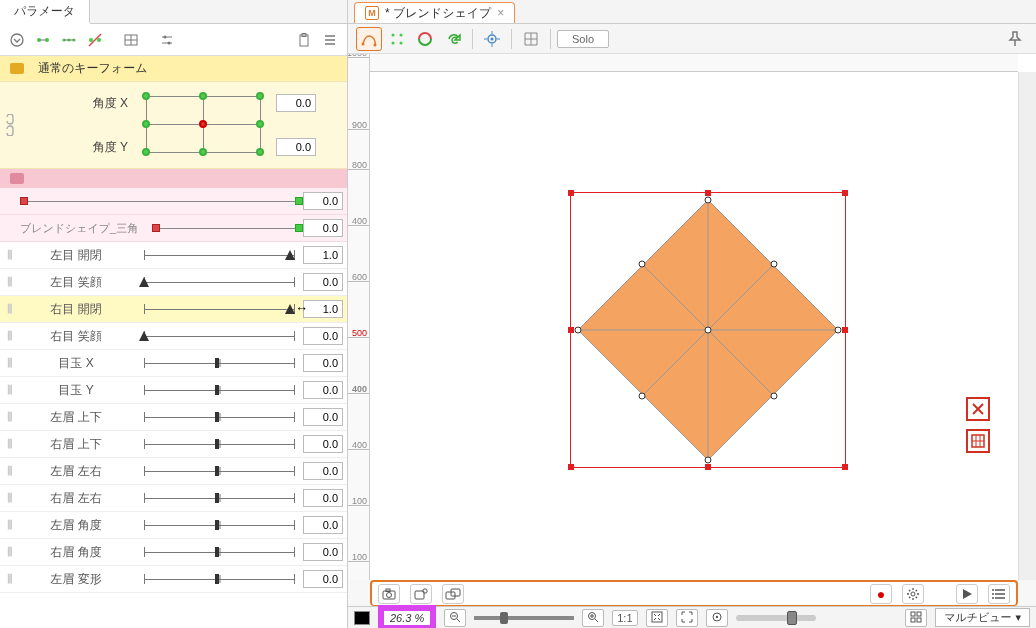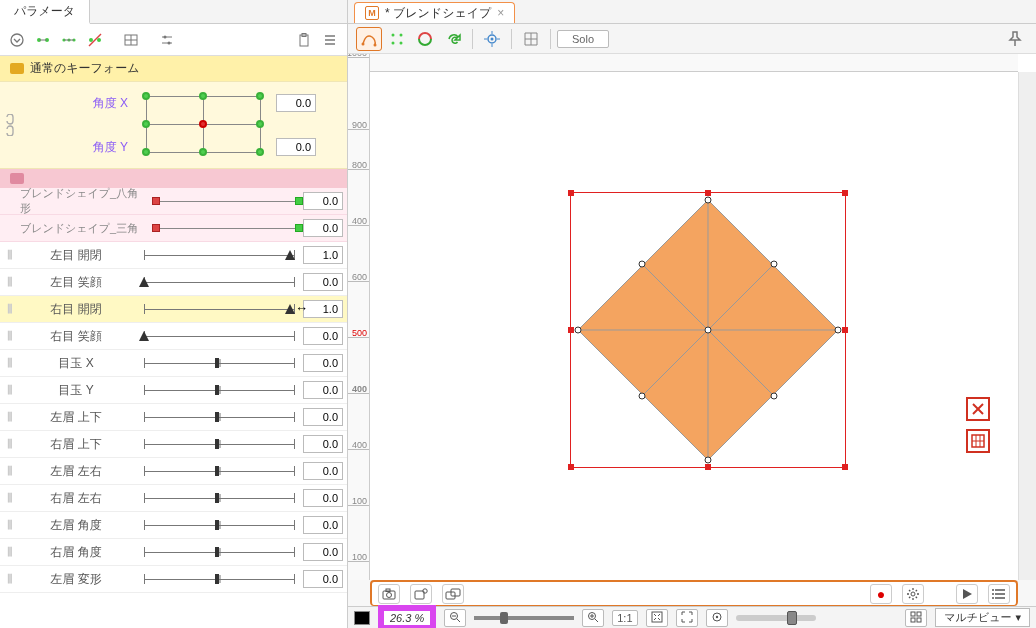--- a/index.html
+++ b/index.html
@@ -12,27 +12,27 @@
   .tab.active{background:#fff;border-bottom:2px solid #fff;margin-bottom:-1px;}
   .toolbar{height:32px;display:flex;align-items:center;gap:4px;padding:0 6px;border-bottom:1px solid #ddd;}
   .toolbar .spacer{flex:1;}
   .tool-btn{width:22px;height:22px;display:flex;align-items:center;justify-content:center;border:1px solid transparent;border-radius:3px;cursor:pointer;color:#777;}
   .tool-btn svg{width:16px;height:16px;}
   .param-list{flex:1;overflow:hidden;position:relative;}
   .param-scroll{position:absolute;inset:0;overflow-y:scroll;}
   .param-scroll::-webkit-scrollbar{width:18px;}
   .param-scroll::-webkit-scrollbar-thumb{background:#bcbcbc;border:4px solid #efefef;border-radius:2px;}
   .param-scroll::-webkit-scrollbar-track{background:#efefef;}
-  .section{padding:4px 10px;display:flex;align-items:center;gap:6px;font-size:12px;}
+  .section{padding:4px 10px;display:flex;align-items:center;gap:14px;font-size:12px;}
   .section.yellow{background:#fff1a9;}
   .section.pink{background:#f7c8d2;}
   .folder-icon{width:14px;height:11px;background:#e3a921;border-radius:2px;position:relative;}
   .angle-block{background:#fff9dc;border-top:1px solid #f0e6b5;border-bottom:1px solid #f0e6b5;display:flex;align-items:stretch;padding:4px 0;}
   .angle-block:first-of-type{border-top:none;}
-  .angle-labels{display:flex;flex-direction:column;justify-content:space-around;width:120px;color:#8b5cf6;text-align:right;padding-right:10px;gap:26px;padding-top:8px;padding-bottom:8px;}
+  .angle-labels{display:flex;flex-direction:column;justify-content:space-around;width:120px;color:#404040;text-align:right;padding-right:10px;gap:26px;padding-top:8px;padding-bottom:8px;}
   .angle-clip{width:18px;display:flex;align-items:center;justify-content:center;color:#999;}
   .angle-grid{position:relative;width:130px;height:76px;}
   .grid-line{position:absolute;background:#888;}
   .grid-dot{position:absolute;width:8px;height:8px;border:2px solid #3ab13a;background:#4fcf4f;border-radius:50%;transform:translate(-50%,-50%);}
   .grid-dot.center{border-color:#cc0000;background:#e03030;}
   .angle-vals{display:flex;flex-direction:column;justify-content:space-around;gap:26px;padding:8px 4px 8px 8px;}
   .val-box{width:40px;height:18px;border:1px solid #bbb;background:#fff;text-align:right;padding-right:4px;font-size:11px;line-height:16px;}
   .bs-row{height:27px;display:flex;align-items:center;padding:0 4px 0 20px;background:#ffeef3;border-bottom:1px solid #f8dae4;}
   .bs-row .bs-label{color:#888;font-size:11px;width:132px;padding-right:6px;text-align:left;}
   .bs-track{flex:1;height:4px;background:none;position:relative;margin:0 4px;}
@@ -203,21 +203,20 @@
             <input class="val-box" value="0.0" style="">
           </div>
         </div>
 
         <div class="section pink">
           <div class="folder-icon" style="background:#e08aa0"></div>
         </div>
 
         <div id="bs-rows">
             <div class="bs-row">
-              <div class="bs-label">ブレンドシェイプ_八角形</div>
               <div class="bs-track">
                 <div class="bs-line"></div>
                 <div class="bs-sq red" style="left:0%"></div>
                 <div class="bs-sq green" style="left:100%"></div>
               </div>
               <input class="val-box" value="0.0" style="">
             </div>
             <div class="bs-row">
               <div class="bs-label">ブレンドシェイプ_三角</div>
               <div class="bs-track">

